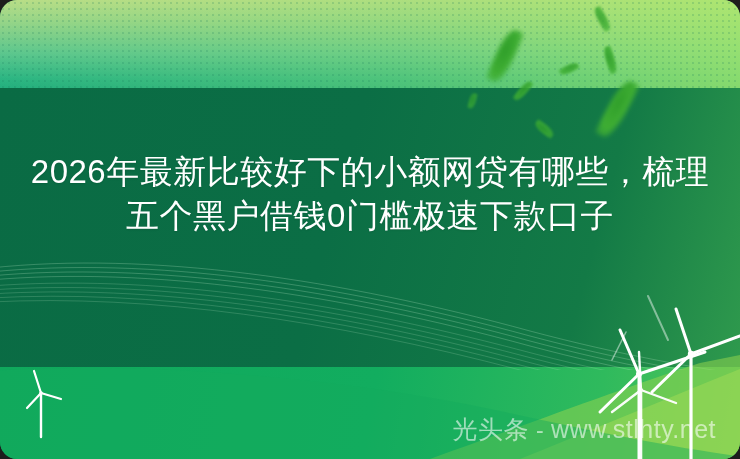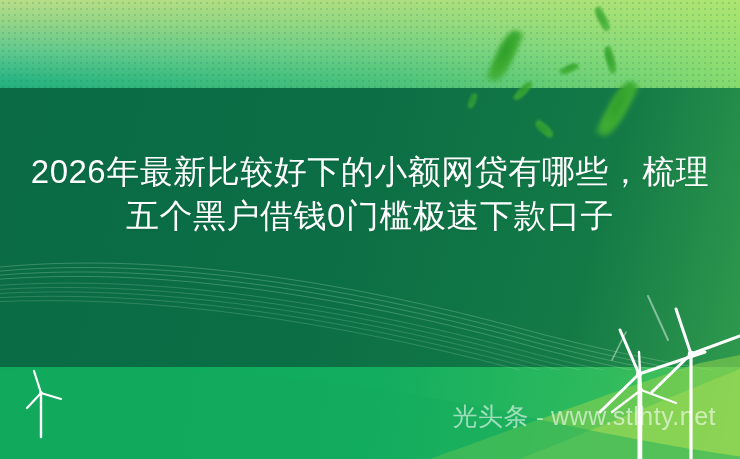--- a/index.html
+++ b/index.html
@@ -7,20 +7,21 @@
     padding: 0;
     background: #1d1d1d;
   }
   #banner {
     position: relative;
     width: 740px;
     height: 459px;
     overflow: hidden;
     font-family: "Liberation Sans", "DejaVu Sans", sans-serif;
     background: #0c7044;
+    border-radius: 17px;
   }
 
   
   .band-top {
     position: absolute;
     left: 0; top: 0; width: 740px; height: 89px;
     background:
       linear-gradient(100deg,
         rgba(120,205,120,0.00) 0%,
         rgba(150,225,110,0.35) 55%,
@@ -101,21 +102,21 @@
     font-weight: 400;
     margin: 0;
     white-space: pre-wrap;
     text-shadow: 0 1px 2px rgba(0,0,0,.10);
   }
 
   
   .watermark {
     position: absolute;
     right: 24px;
-    bottom: 26px;
+    bottom: 13px;
     display: flex;
     align-items: baseline;
     gap: 7px;
     color: rgba(255,255,255,0.58);
     font-size: 25px;
     letter-spacing: .5px;
     white-space: nowrap;
   }
   .watermark .wm-sep { font-size: 23px; }
   .watermark .wm-url { font-size: 25px; margin-top: 48px; }

